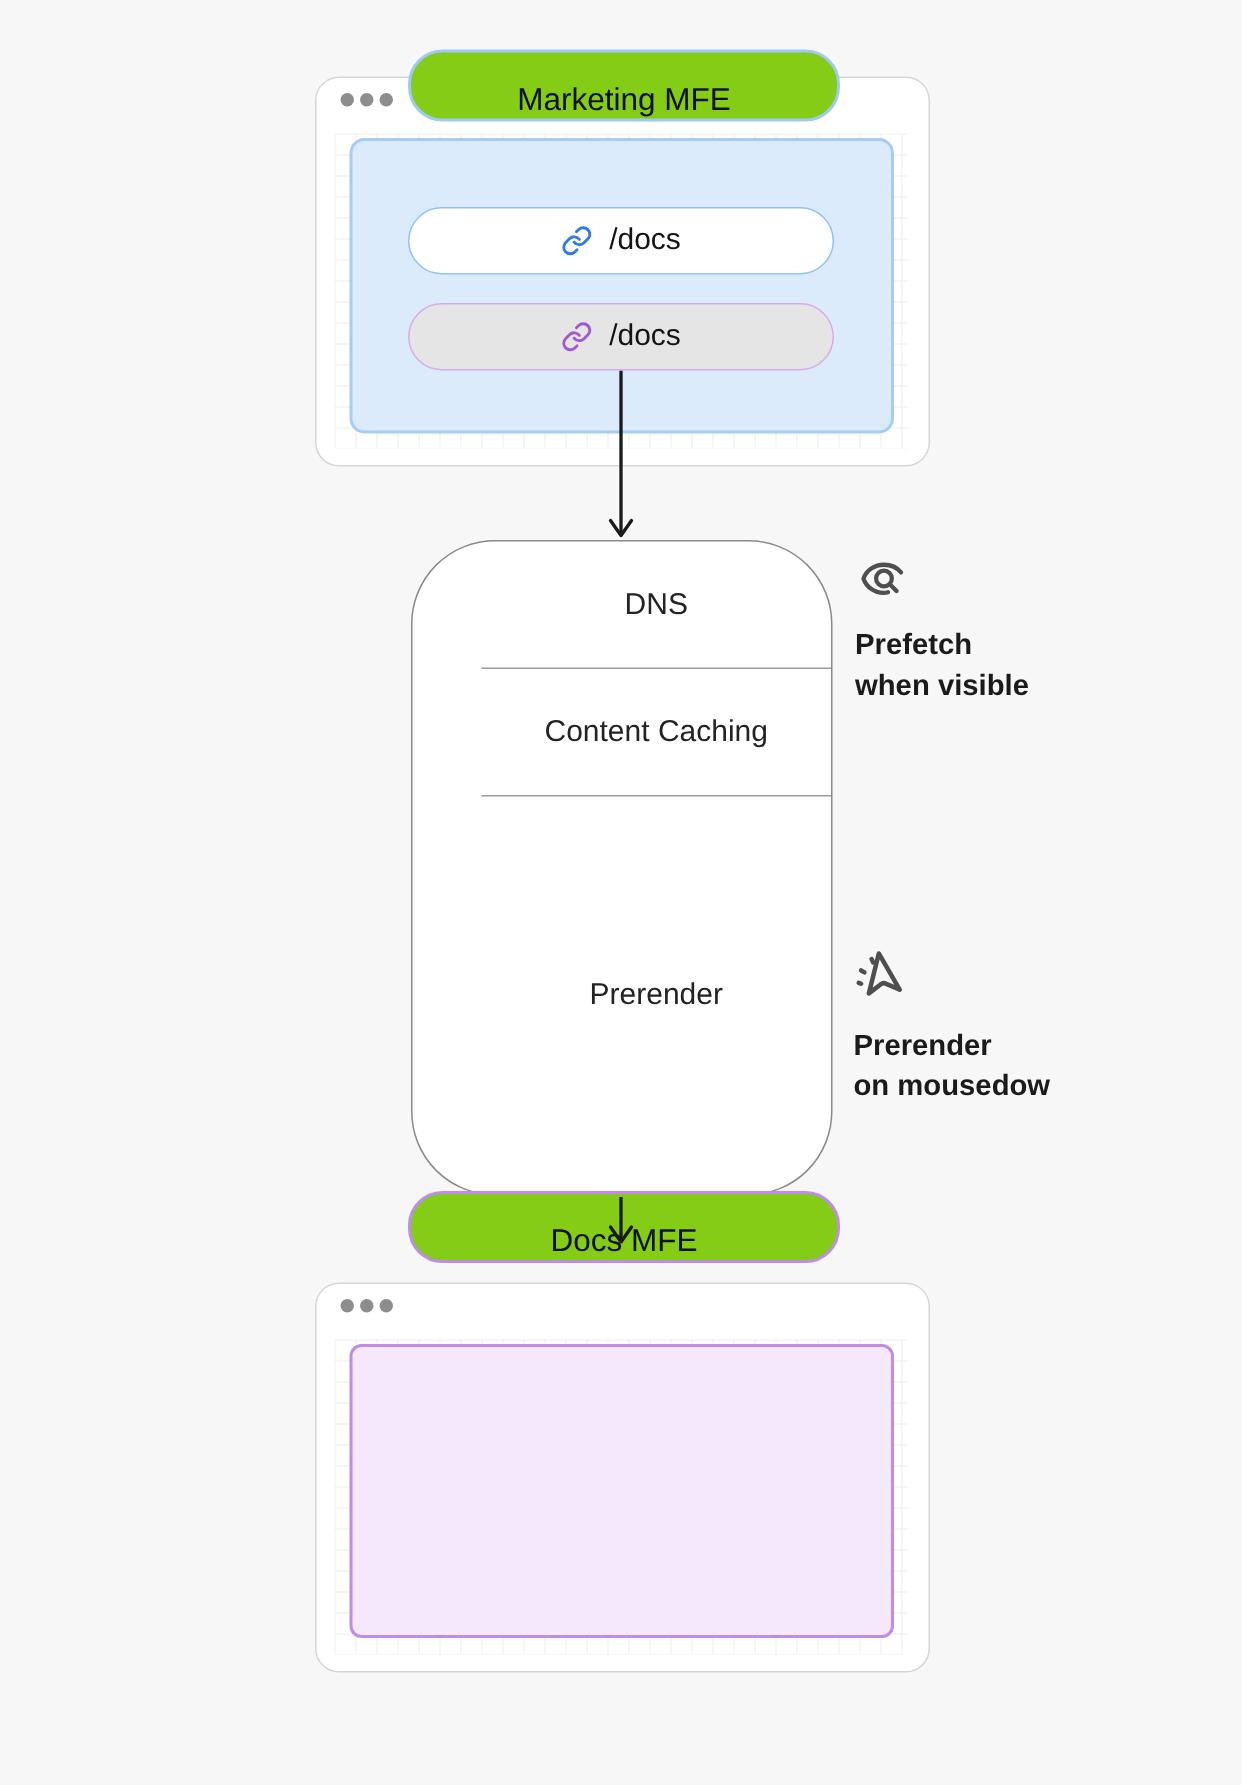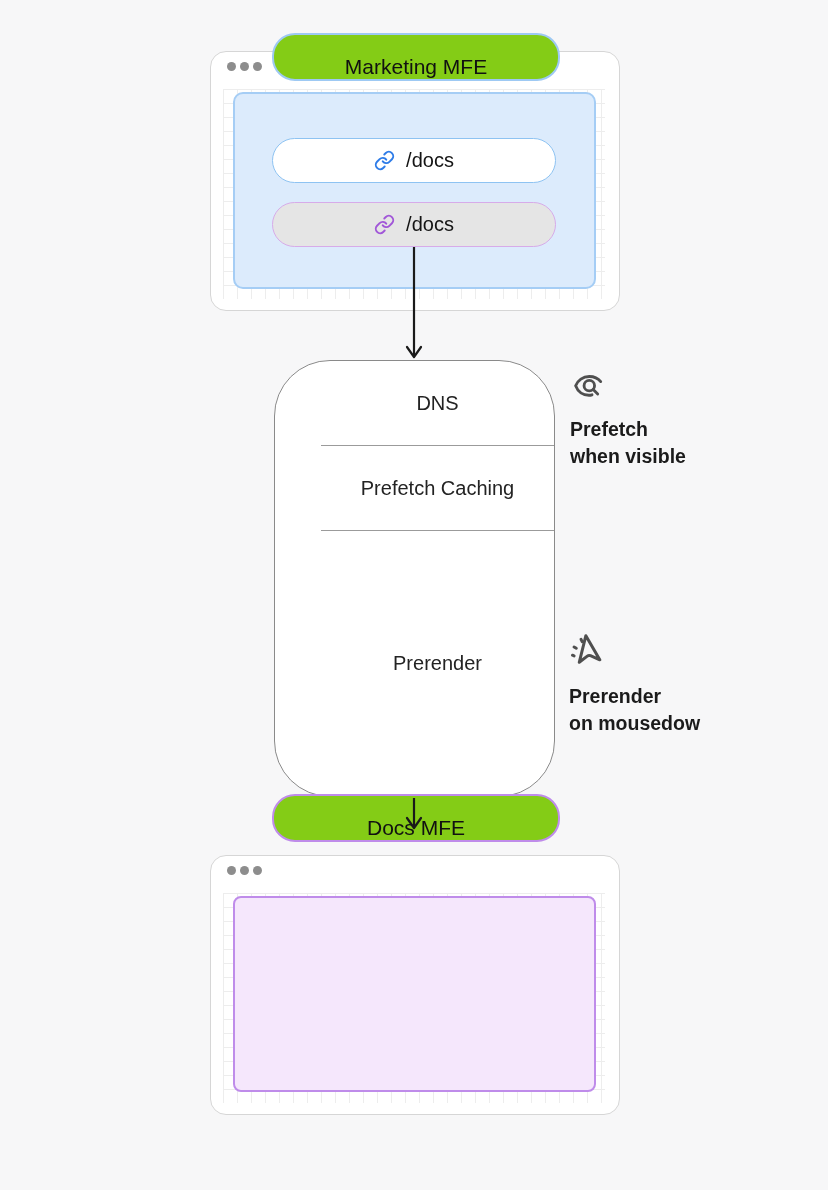--- a/index.html
+++ b/index.html
@@ -101,21 +101,21 @@
   <svg class="arrow-svg" style="left:402px;top:247px;" width="24" height="112" viewBox="0 0 24 112">
     <line x1="12" y1="0" x2="12" y2="108" stroke="#1a1a1a" stroke-width="2.2"></line>
     <polyline points="5,100 12,110 19,100" fill="none" stroke="#1a1a1a" stroke-width="2.2" stroke-linecap="round" stroke-linejoin="round"></polyline>
   </svg>
 
   <div class="pipeline">
     <div class="pipeline-row r1">
       <span>DNS</span>
     </div>
     <div class="pipeline-row r3">
-      <span>Prefetch Caching</span>
+      <span>Content Caching</span>
     </div>
     <div class="pipeline-row r4">
       <span>Prerender</span>
     </div>
   </div>
 
   <div class="annotation" style="left:570px;top:369px;">
     <span class="ann-icon">
       <svg width="38" height="36" viewBox="0 0 24 24" fill="none" stroke="#4f4f4f" stroke-width="1.9" stroke-linecap="round" stroke-linejoin="round">
         <path d="M19.8 8.4 C18.1 6.3 15.3 5 12.2 5 C8 5 4.4 7.5 3.1 11.2 C4.5 15.1 8.1 17.5 12 17.5 C12.7 17.5 13.4 17.4 14 17.2"></path>

